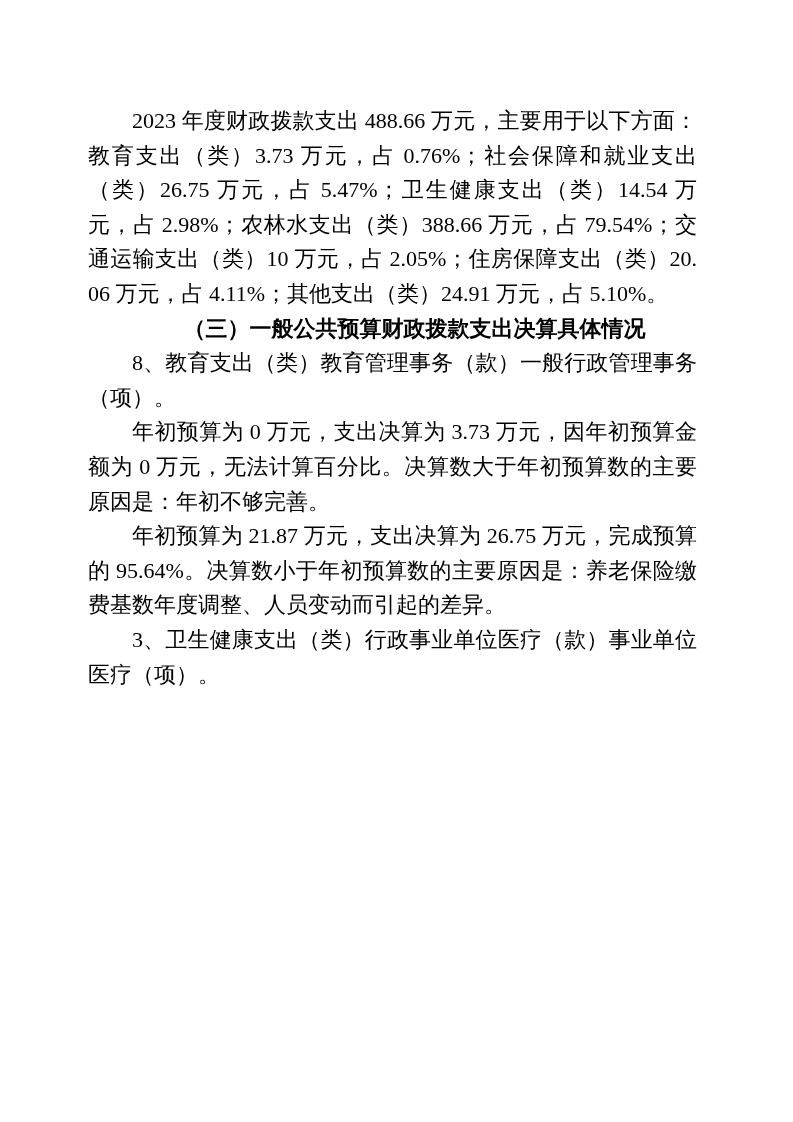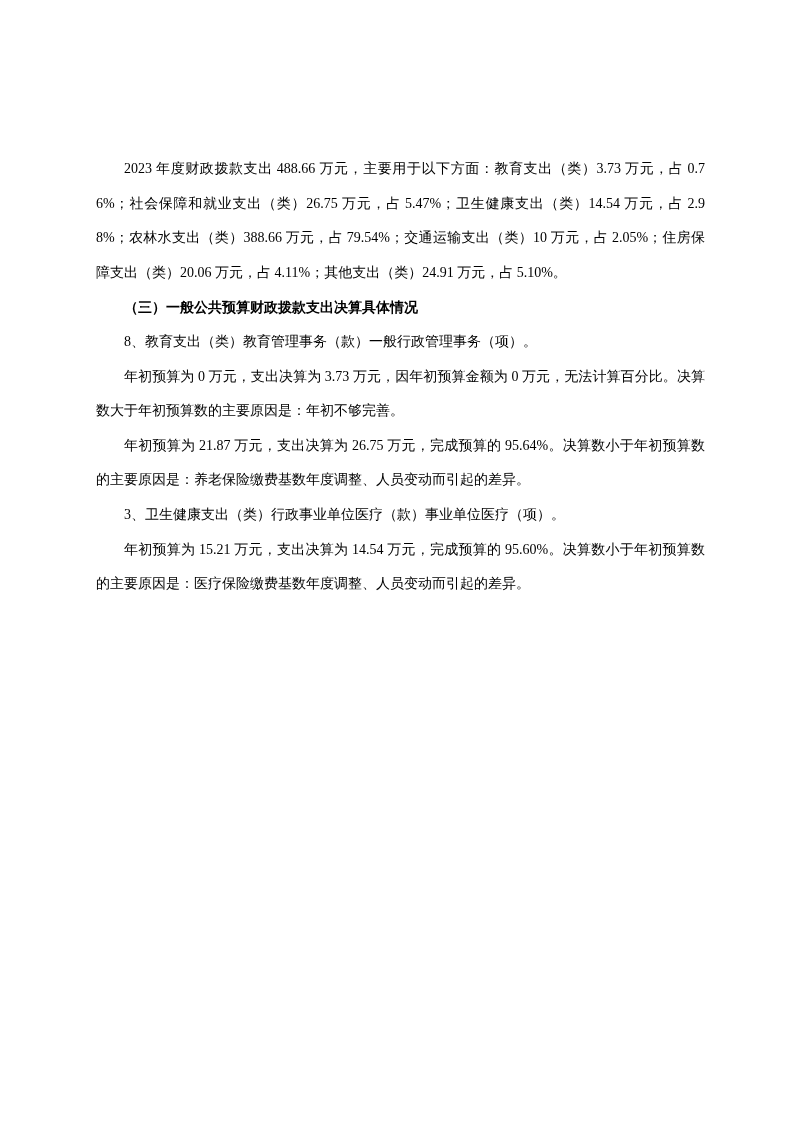--- a/index.html
+++ b/index.html
@@ -11,47 +11,45 @@
     position: relative;
     width: 793px;
     height: 1122px;
     background: #ffffff;
     overflow: hidden;
     color: #000000;
     font-family: "Liberation Serif", "DejaVu Serif", serif;
   }
   .content {
     position: absolute;
-    left: 96px;
+    left: 88px;
     top: 104px;
     width: 609px;
-    font-size: 14px;
+    font-size: 22px;
     line-height: 34.6px;
     text-align: justify;
     text-justify: inter-ideograph;
-    margin-top: 48px;
   }
   .content p {
     margin: 0;
     padding: 0;
     text-indent: 2em;
     word-break: break-all;
   }
   .content p.heading {
     font-family: "Liberation Sans", "DejaVu Sans", sans-serif;
     font-weight: 700;
-    text-align: left;
+    text-align: center;
   }
 </style>
 </head>
 <body>
 
 <div class="page">
   <div class="content">
     <p class="body">2023 年度财政拨款支出 488.66 万元，主要用于以下方面：教育支出（类）3.73 万元，占 0.76%；社会保障和就业支出（类）26.75 万元，占 5.47%；卫生健康支出（类）14.54 万元，占 2.98%；农林水支出（类）388.66 万元，占 79.54%；交通运输支出（类）10 万元，占 2.05%；住房保障支出（类）20.06 万元，占 4.11%；其他支出（类）24.91 万元，占 5.10%。</p>
     <p class="heading">（三）一般公共预算财政拨款支出决算具体情况</p>
     <p class="body">8、教育支出（类）教育管理事务（款）一般行政管理事务（项）。</p>
     <p class="body">年初预算为 0 万元，支出决算为 3.73 万元，因年初预算金额为 0 万元，无法计算百分比。决算数大于年初预算数的主要原因是：年初不够完善。</p>
     <p class="body">年初预算为 21.87 万元，支出决算为 26.75 万元，完成预算的 95.64%。决算数小于年初预算数的主要原因是：养老保险缴费基数年度调整、人员变动而引起的差异。</p>
     <p class="body">3、卫生健康支出（类）行政事业单位医疗（款）事业单位医疗（项）。</p>
-    <p class="body">年初预算为 15.21 万元，支出决算为 14.54 万元，完成预算的 95.60%。决算数小于年初预算数的主要原因是：医疗保险缴费基数年度调整、人员变动而引起的差异。</p>
   </div>
 </div>
 
 </body></html>

